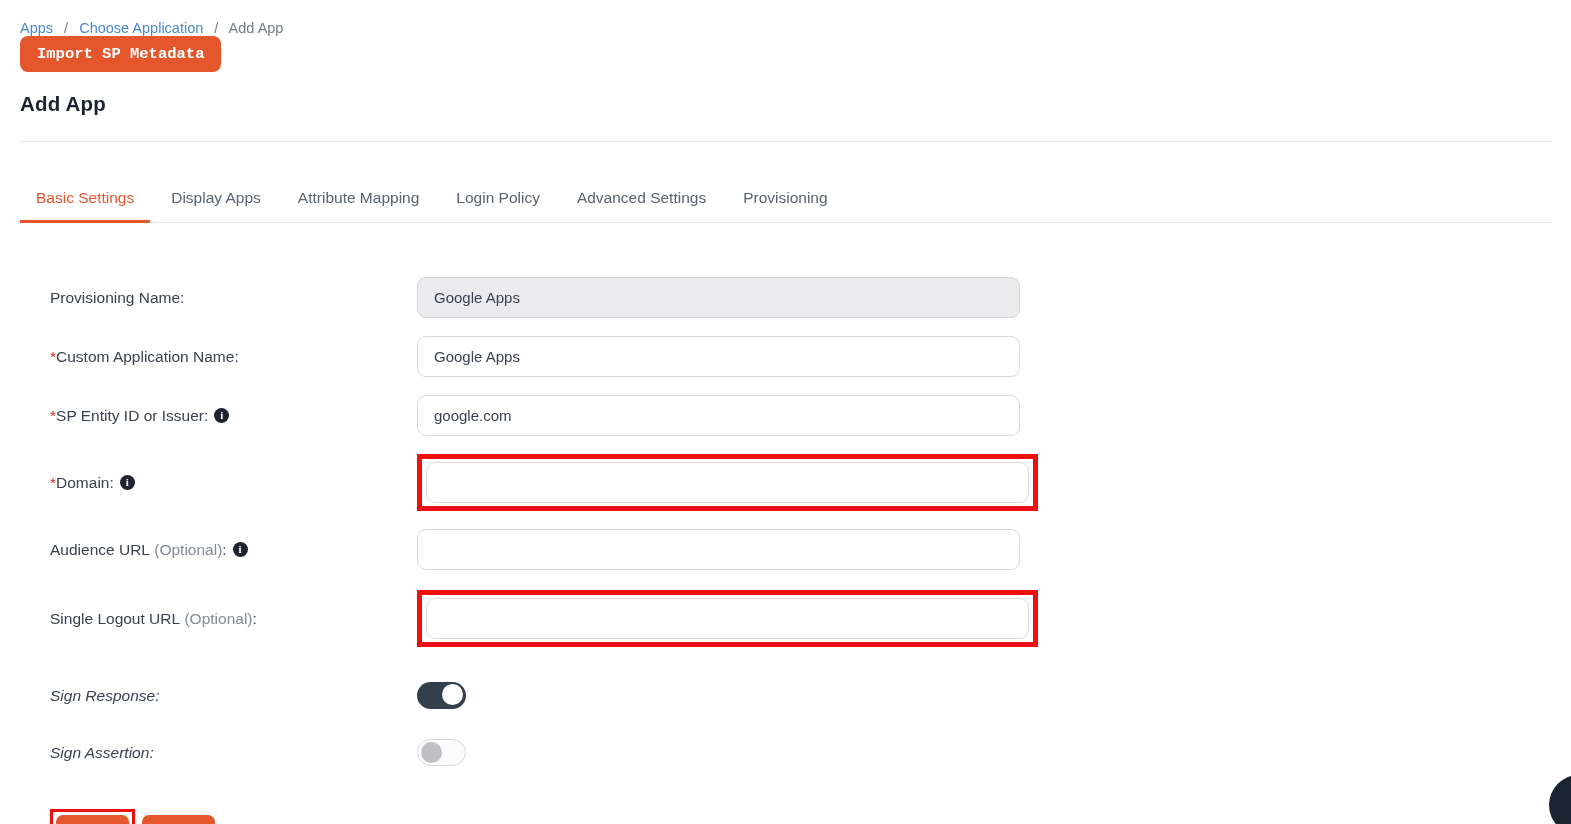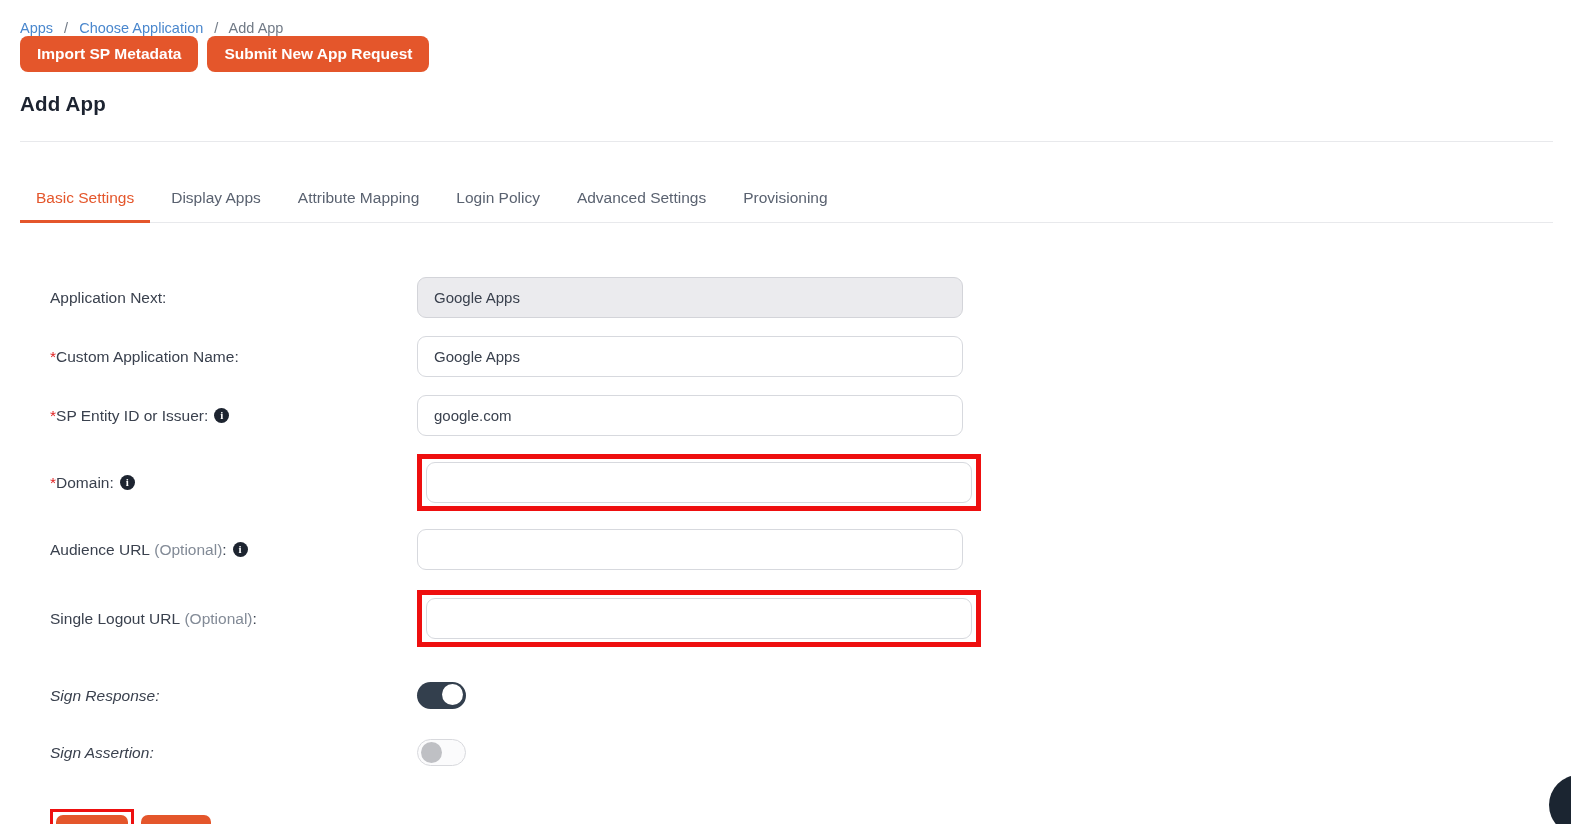--- a/index.html
+++ b/index.html
@@ -32,21 +32,21 @@
   }
   .breadcrumb .sep { margin: 0 7px; color: #717a86; }
   .breadcrumb .current { color: #717a86; }
 
   .top-actions { display: flex; gap: 9px; }
   .btn {
     background: #e4562b;
     color: #ffffff;
     border: none;
     border-radius: 8px;
-    font-family: Liberation Sans, sans-serif;
+    font-family: Liberation Mono, monospace;
     font-size: 15.5px;
     font-weight: 600;
     padding: 9px 17px;
     cursor: pointer;
     white-space: nowrap;
   }
 
   
   .page-title {
     font-size: 20.5px;
@@ -113,21 +113,21 @@
     flex: 0 0 15px;
   }
   .info-icon .glyph {
     color: #ffffff;
     font-family: "Liberation Serif", serif;
     font-size: 11px;
     font-weight: 700;
     line-height: 1;
   }
   .text-input {
-    width: 546px;
+    width: 603px;
     height: 41px;
     border: 1px solid #d7d9de;
     border-radius: 9px;
     padding: 0 16px;
     font-family: "Liberation Sans", sans-serif;
     font-size: 15px;
     color: #3a414e;
     background: #ffffff;
     outline: none;
   }
@@ -201,41 +201,40 @@
   <div class="topbar">
     <div class="breadcrumb">
       <a>Apps</a>
       <span class="sep">/</span>
       <a>Choose Application</a>
       <span class="sep">/</span>
       <span class="current">Add App</span>
     </div>
     <div class="top-actions">
       <button class="btn">Import SP Metadata</button>
-      <button class="btn">Submit New App Request</button>
     </div>
   </div>
 
   <div class="page-title">Add App</div>
   <hr class="divider">
 
   <div class="tabs">
     <div class="tab active">Basic Settings</div>
     <div class="tab">Display Apps</div>
     <div class="tab">Attribute Mapping</div>
     <div class="tab">Login Policy</div>
     <div class="tab">Advanced Settings</div>
     <div class="tab">Provisioning</div>
   </div>
 
   <div class="form">
 
     <div class="row">
       <div class="row-label">
-        <span>Application Next</span>
+        <span>Provisioning Name</span>
           <span> :</span>
       </div>
       <input class="text-input" type="text" disabled="" value="Google Apps" style="">
     </div>
 
     <div class="row">
       <div class="row-label">
         <span class="star">*</span>
           <span>Custom Application Name</span>
           <span> :</span>

